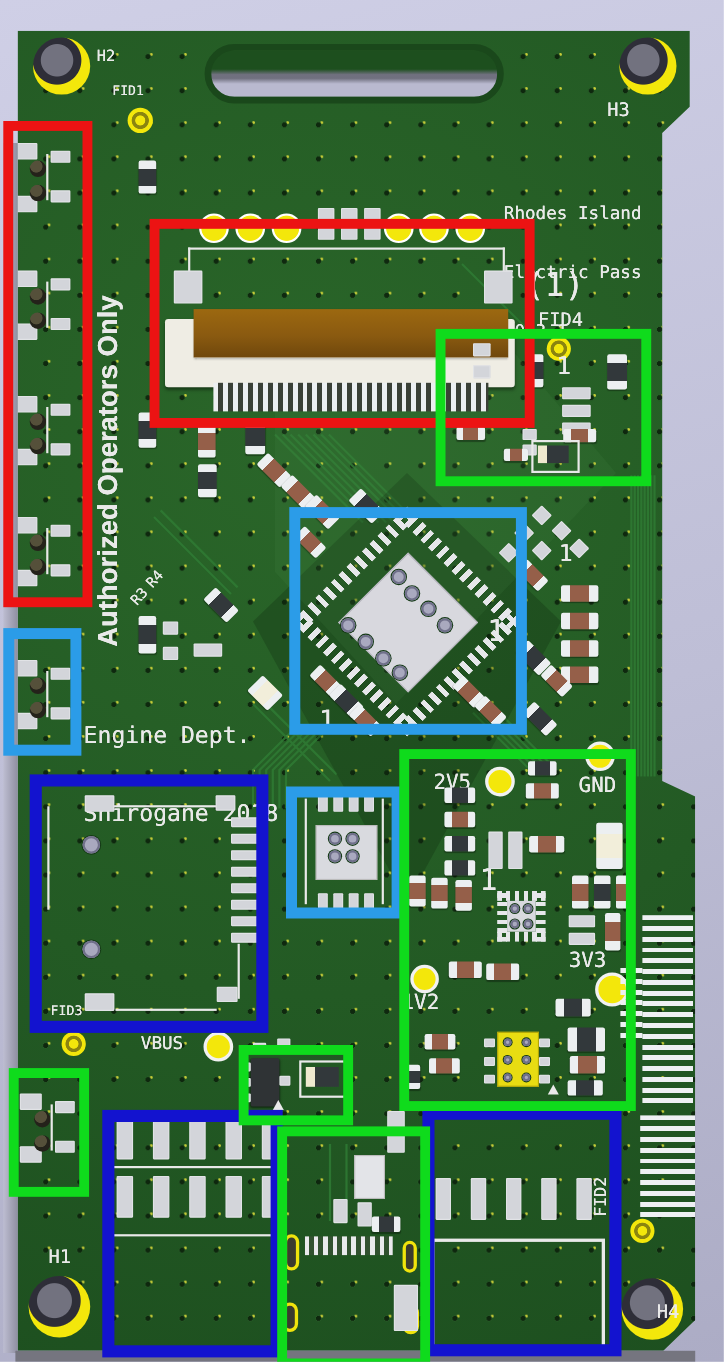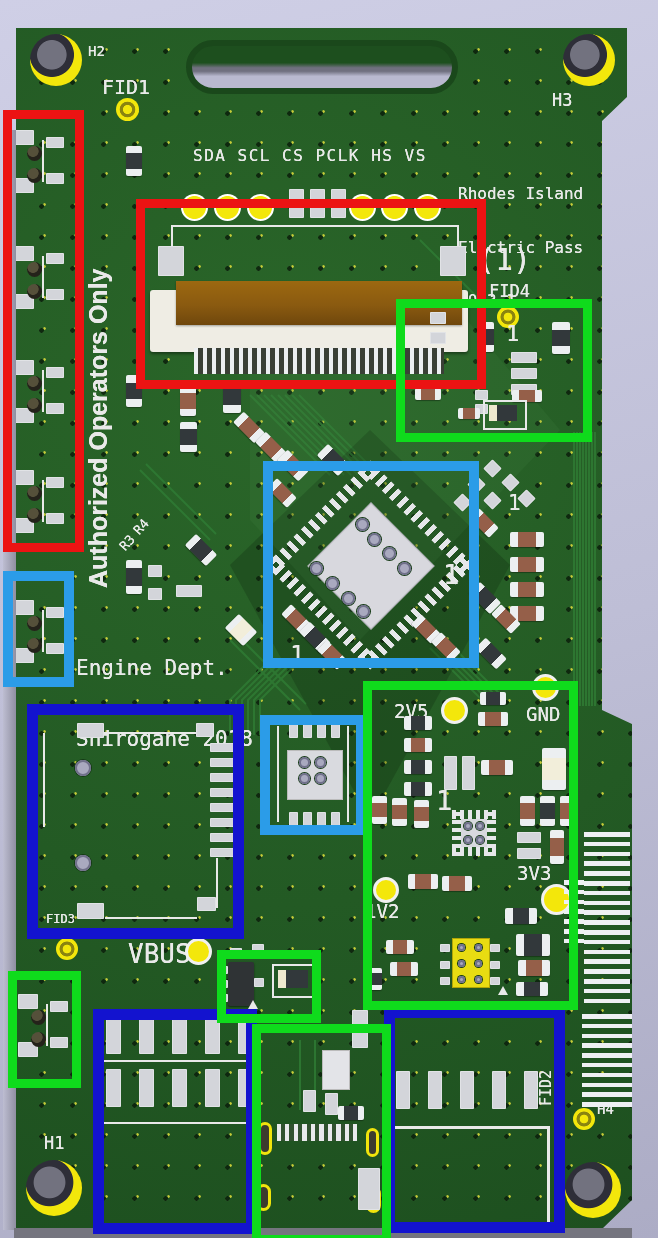--- a/index.html
+++ b/index.html
@@ -115,31 +115,30 @@
 
   <div class="slot"></div>
   <div class="mhole" style="left:30px;top:34px;width:52px;height:52px"></div>
   <div class="mhole" style="left:563px;top:34px;width:52px;height:52px"></div>
   <div class="mhole" style="left:26px;top:1160px;width:56px;height:56px"></div>
   <div class="mhole" style="left:565px;top:1162px;width:56px;height:56px"></div>
 
   <div class="silk" style="left:88px;top:44px;font-size:14px">H2</div>
   <div class="silk" style="left:552px;top:91px;font-size:17px">H3</div>
   <div class="silk" style="left:44px;top:1134px;font-size:17px">H1</div>
-  <div class="silk" style="left:597px;top:1102px;font-size:14px">H4</div>
-  <div class="silk" style="left:102px;top:76px;font-size:20px">FID1</div>
+  <div class="silk" style="left:597px;top:1184px;font-size:17px">H4</div>
+  <div class="silk" style="left:102px;top:76px;font-size:12px">FID1</div>
   <div class="fid" style="left:116px;top:98px;width:23px;height:23px"></div>
   <div class="silk" style="left:489px;top:282px;font-size:17px">FID4</div>
   <div class="fid" style="left:497px;top:306px;width:22px;height:22px"></div>
   <div class="silk" style="left:46px;top:913px;font-size:12px">FID3</div>
   <div class="fid" style="left:56px;top:938px;width:22px;height:22px"></div>
   <div class="silk" style="left:538px;top:1106px;font-size:15px;width:62px;transform:rotate(-90deg);transform-origin:0 0">FID2</div>
   <div class="fid" style="left:573px;top:1108px;width:22px;height:22px"></div>
 
-  <div class="silk" style="left:193px;top:147px;font-size:16px;letter-spacing:1.5px">SDA SCL CS PCLK HS VS</div>
   <div class="silk" style="left:458px;top:149px;font-size:16px">
     <div>Rhodes Island</div>
     <div>Electric Pass</div>
     <div>V0.3.1</div>
   </div>
   <div class="silk" style="left:477px;top:243px;font-size:30px">(1)</div>
   <div class="silk" style="left:84px;top:588px;width:392px;font-size:25px;font-weight:700;font-family:'Liberation Sans',sans-serif;transform:rotate(-90deg);transform-origin:0 0">Authorized Operators Only</div>
   <div class="silk" style="left:76px;top:610px;font-size:21px">
     <div>Engine Dept.</div>
     <div>Shirogane 2018</div>
@@ -153,21 +152,21 @@
   <div class="silk" style="left:290px;top:642px;font-size:24px">1</div>
 
   <div class="silk" style="left:394px;top:701px;font-size:19px">2V5</div>
   <div class="tp" style="left:441px;top:697px;width:27px;height:27px"></div>
   <div class="silk" style="left:526px;top:704px;font-size:19px">GND</div>
   <div class="tp" style="left:532px;top:674px;width:27px;height:27px"></div>
   <div class="silk" style="left:517px;top:863px;font-size:19px">3V3</div>
   <div class="tp" style="left:541px;top:884px;width:31px;height:31px"></div>
   <div class="silk" style="left:365px;top:901px;font-size:19px">1V2</div>
   <div class="tp" style="left:373px;top:877px;width:26px;height:26px"></div>
-  <div class="silk" style="left:128px;top:940px;font-size:26px">VBUS</div>
+  <div class="silk" style="left:128px;top:940px;font-size:16px">VBUS</div>
   <div class="tp" style="left:185px;top:938px;width:27px;height:27px"></div>
 
   <div class="thpad" style="left:181px;top:194px"></div>
   <div class="thpad" style="left:214px;top:194px"></div>
   <div class="thpad" style="left:247px;top:194px"></div>
   <div class="thpad" style="left:349px;top:194px"></div>
   <div class="thpad" style="left:381px;top:194px"></div>
   <div class="thpad" style="left:414px;top:194px"></div>
   <div class="pad" style="left:289px;top:189px;width:15px;height:11px"></div>
   <div class="pad" style="left:310px;top:189px;width:15px;height:11px"></div>

